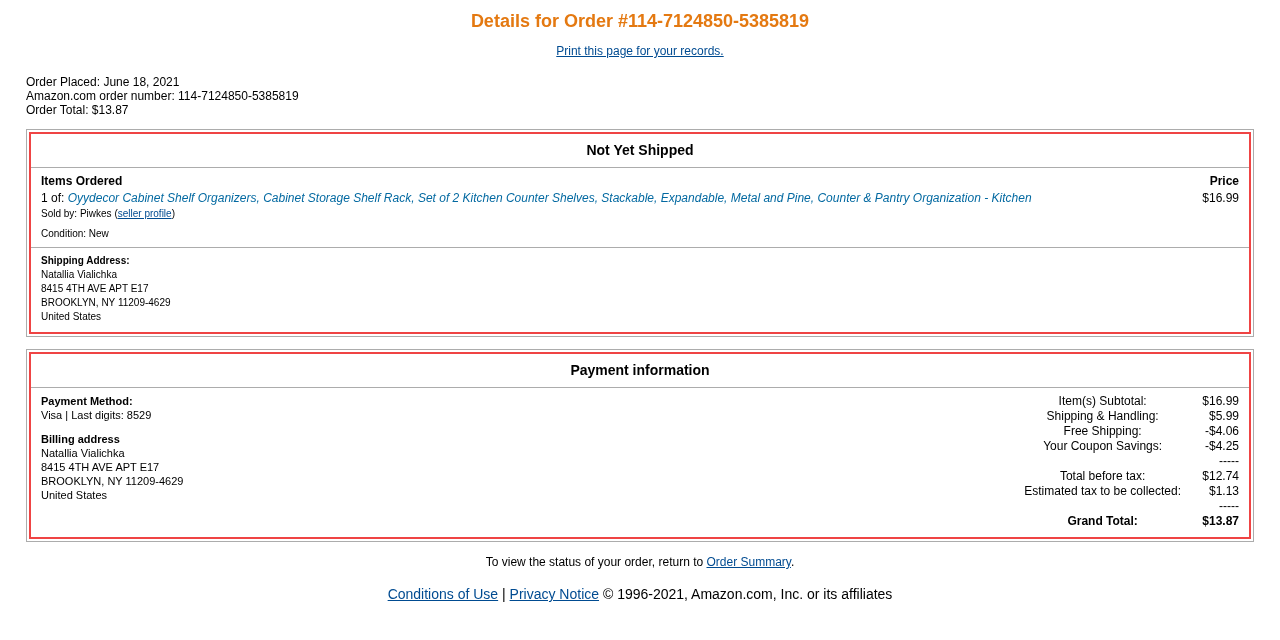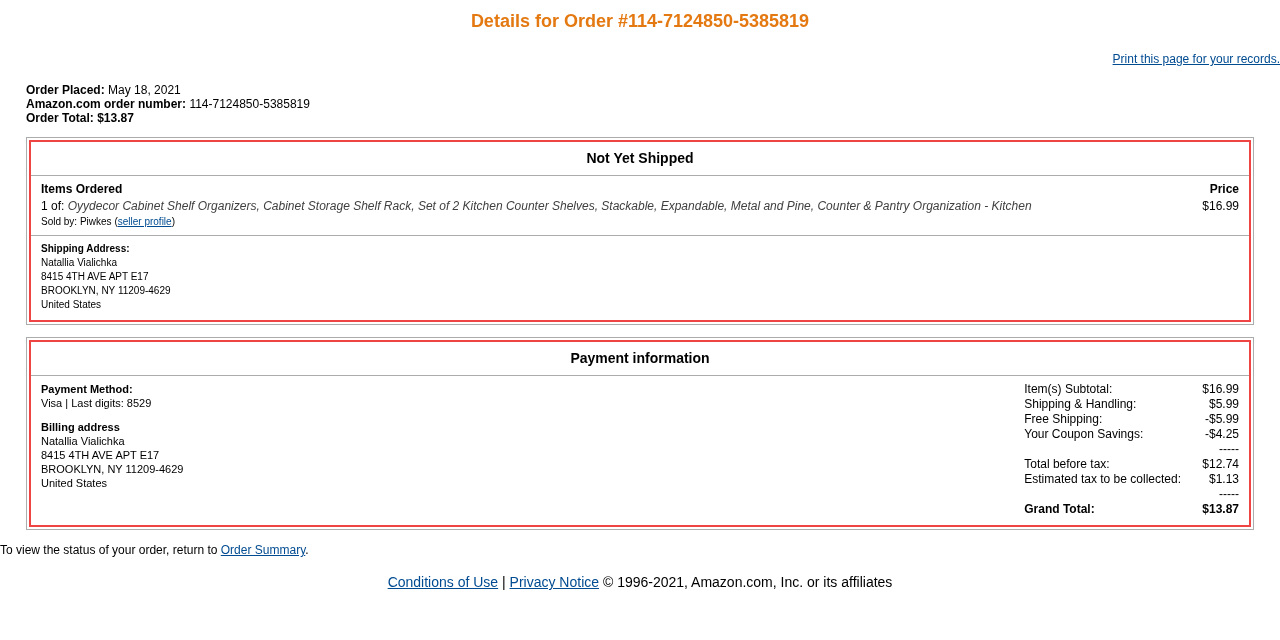--- a/index.html
+++ b/index.html
@@ -28,32 +28,31 @@
     text-align: center;
     padding-top: 11px;
   }
   .page-title {
     color: #e47911;
     font-size: 18px;
     font-weight: bold;
     letter-spacing: 0px;
   }
   .print-line {
-    margin-top: 20px;
-    font-size: 12px;
-    text-align: right;
+    margin-top: 12px;
+    font-size: 12px;
   }
   .order-meta {
     margin-top: 17px;
     margin-left: 26px;
     line-height: 14px;
     font-size: 12px;
   }
   .order-meta .lbl {
-    font-weight: bold;
+    font-weight: normal;
     text-align: right;
   }
   .panel {
     margin: 12px 26px 0 26px;
     border: 1px solid #acacac;
     background: #ffffff;
   }
   .panel-inner {
     border: 2px solid #ef4444;
     margin: 2px;
@@ -87,21 +86,21 @@
     margin-top: 3px;
   }
   .item-desc {
     font-size: 12px;
   }
   .item-qty {
     font-weight: normal;
   }
   .item-name {
     font-style: italic;
-    color: #404040;
+    color: #0369a1;
   }
   .item-price {
     font-size: 12px;
     white-space: nowrap;
     padding-left: 14px;
   }
   .sold-by {
     font-size: 10px;
     padding: 0 4px;
     margin-top: 3px;
@@ -140,34 +139,35 @@
   }
   .totals table {
     border-collapse: collapse;
     margin-left: auto;
   }
   .totals td {
     padding: 0;
     white-space: nowrap;
   }
   .totals td.lab {
-    text-align: left;
+    text-align: center;
     padding-right: 8px;
   }
   .totals td.val {
     text-align: right;
     min-width: 50px;
   }
   .totals tr.grand td {
     font-weight: bold;
   }
   .dashes {
     letter-spacing: 0px;
   }
   .status-line {
+    text-align: center;
     margin-top: 13px;
     font-size: 12px;
   }
   .footer {
     text-align: center;
     margin-top: 17px;
     font-size: 14px;
     color: #000000;
   }
 </style>
@@ -179,21 +179,21 @@
   <div class="title-block">
     <div class="page-title">Details for Order #114-7124850-5385819</div>
     <div class="print-line">
       <span class="link">Print this page for your records.</span>
     </div>
   </div>
 
   <div class="order-meta">
     <div>
       <span class="lbl">Order Placed:</span>
-      <span>May 18, 2021</span>
+      <span>June 18, 2021</span>
     </div>
     <div>
       <span class="lbl">Amazon.com order number:</span>
       <span>114-7124850-5385819</span>
     </div>
     <div>
       <span class="lbl">Order Total:</span>
       <span class="lbl">$13.87</span>
     </div>
   </div>
@@ -212,20 +212,21 @@
             <span class="item-qty">1 of:</span>
             <span class="item-name">Oyydecor Cabinet Shelf Organizers,  Cabinet Storage Shelf Rack,  Set of 2 Kitchen Counter Shelves, Stackable, Expandable, Metal and Pine,  Counter &amp; Pantry Organization - Kitchen</span>
           </div>
           <div class="item-price">$16.99</div>
         </div>
         <div class="sold-by">
           <span>Sold by:</span>
           <span>Piwkes</span>
           <span>(</span><span class="link">seller profile</span><span>)</span>
         </div>
+        <div class="condition">Condition: New</div>
       </div>
 
       <div class="section">
         <div class="addr-block">
           <div class="addr-title">Shipping Address:</div>
           <div>Natallia Vialichka</div>
           <div>8415 4TH AVE APT E17</div>
           <div>BROOKLYN, NY 11209-4629</div>
           <div>United States</div>
         </div>
@@ -254,21 +255,21 @@
                   <tr>
                 <td class="lab">Item(s) Subtotal:</td>
                 <td class="val">$16.99</td>
               </tr>
               <tr>
                 <td class="lab">Shipping &amp; Handling:</td>
                 <td class="val">$5.99</td>
               </tr>
               <tr>
                 <td class="lab">Free Shipping:</td>
-                <td class="val">-$5.99</td>
+                <td class="val">-$4.06</td>
               </tr>
               <tr>
                 <td class="lab">Your Coupon Savings:</td>
                 <td class="val">-$4.25</td>
               </tr>
               <tr>
                 <td class="lab"></td>
                 <td class="val dashes">-----</td>
               </tr>
               <tr>

